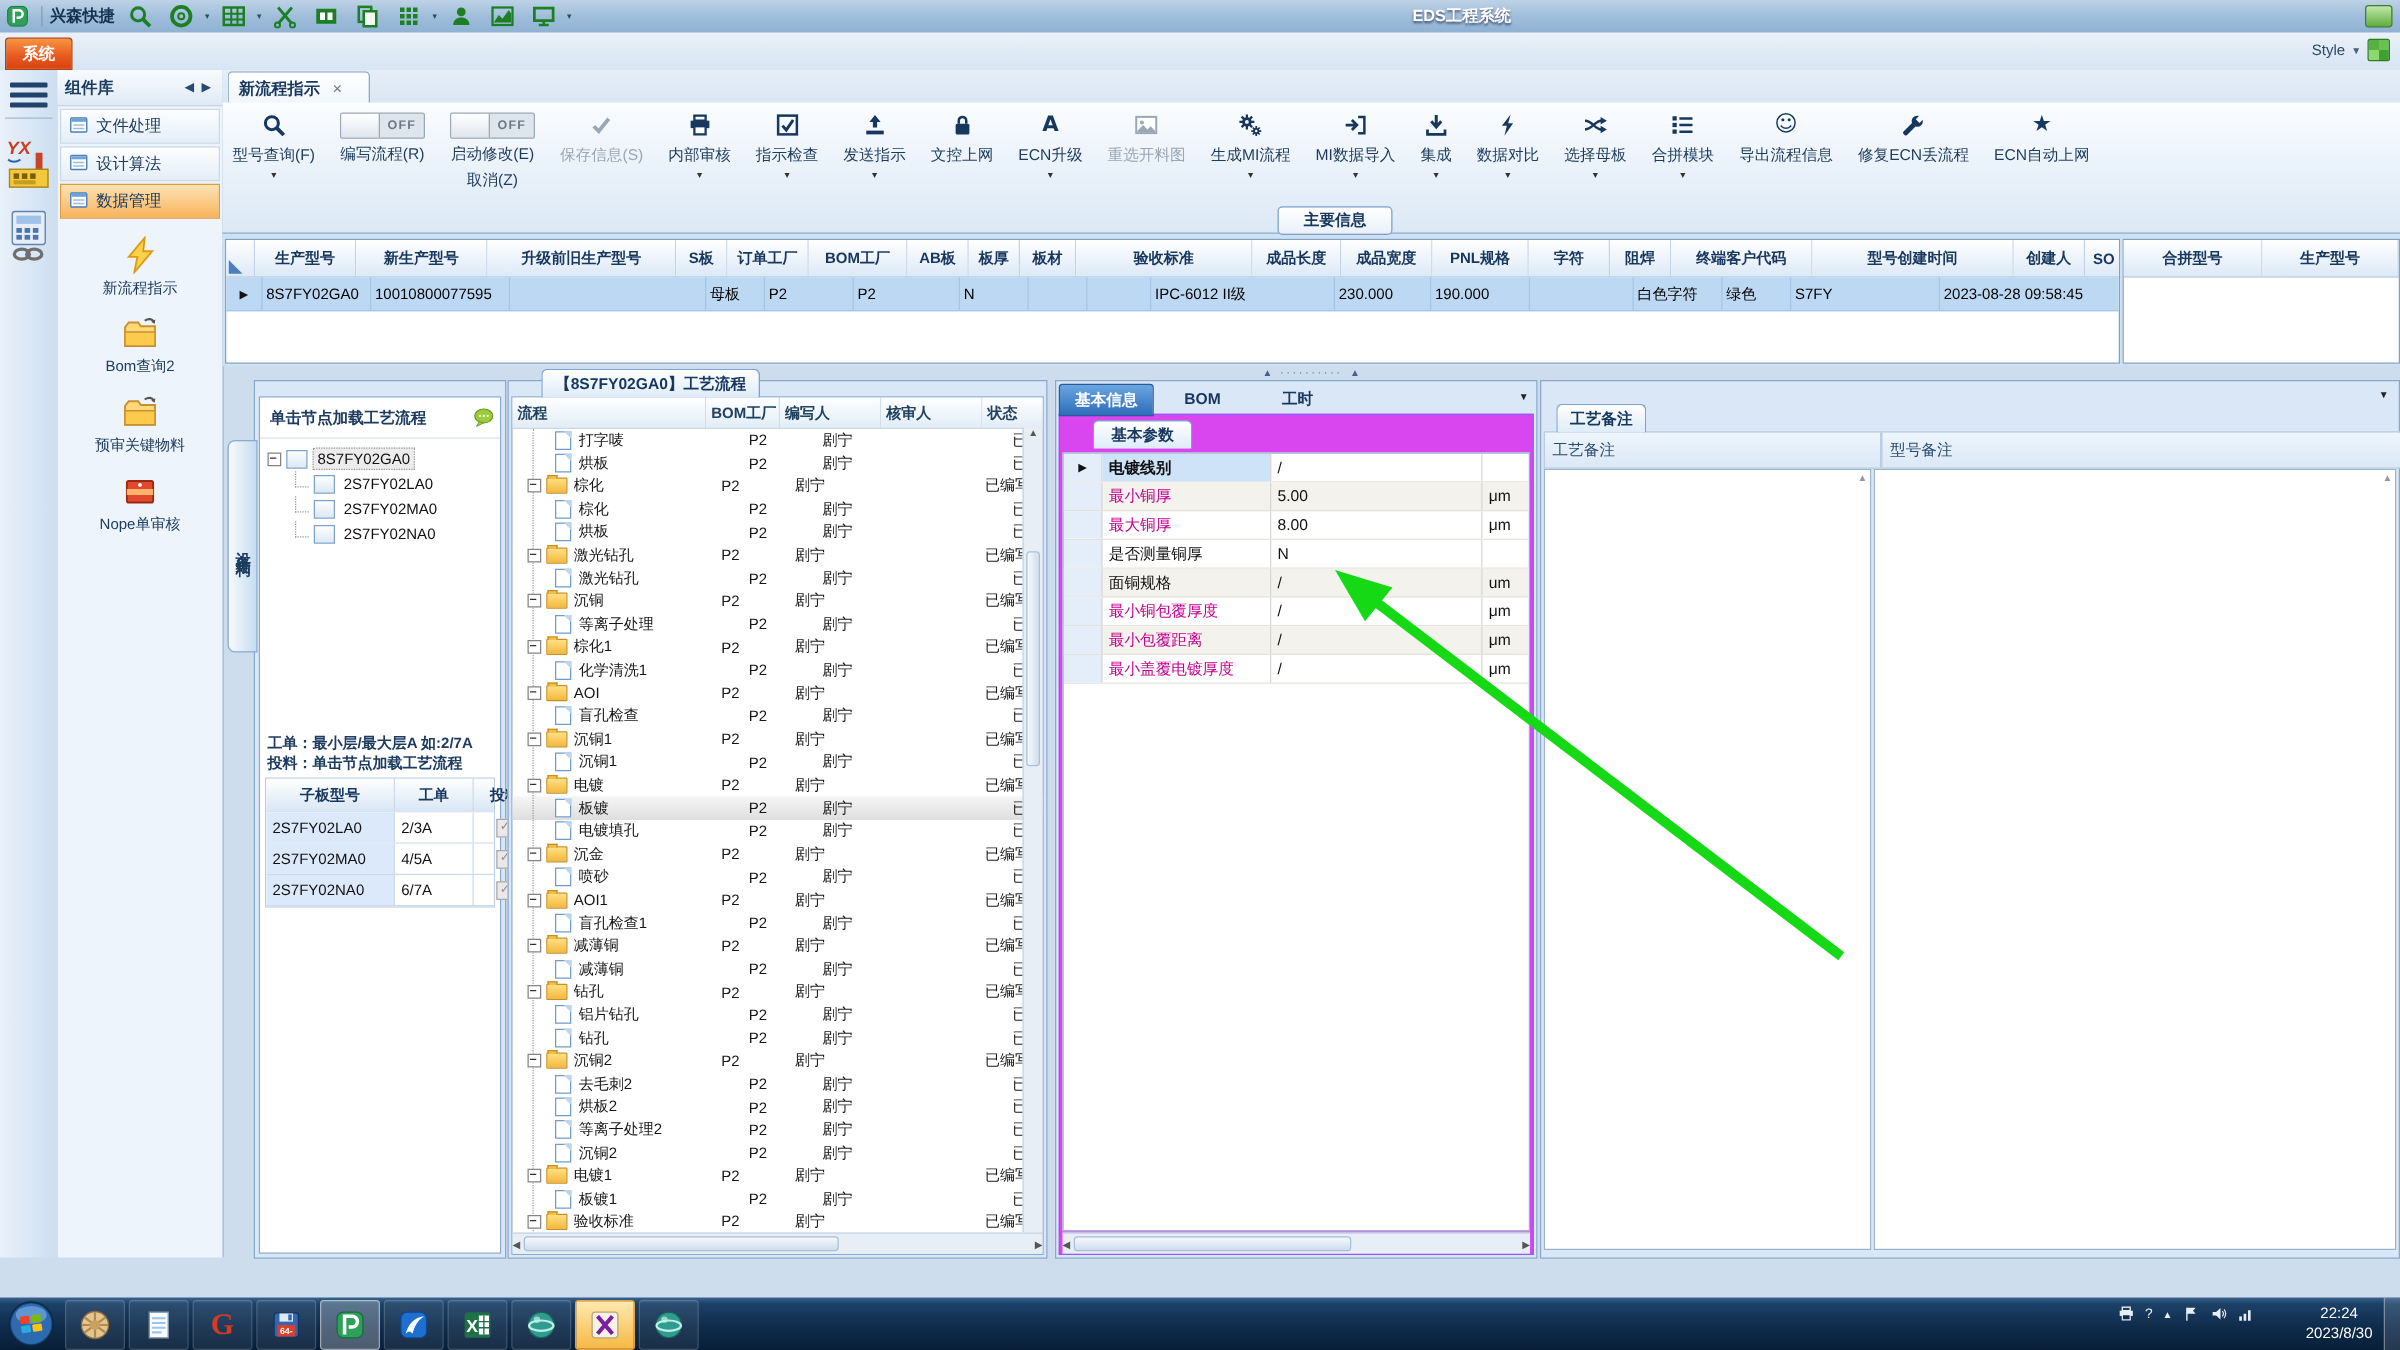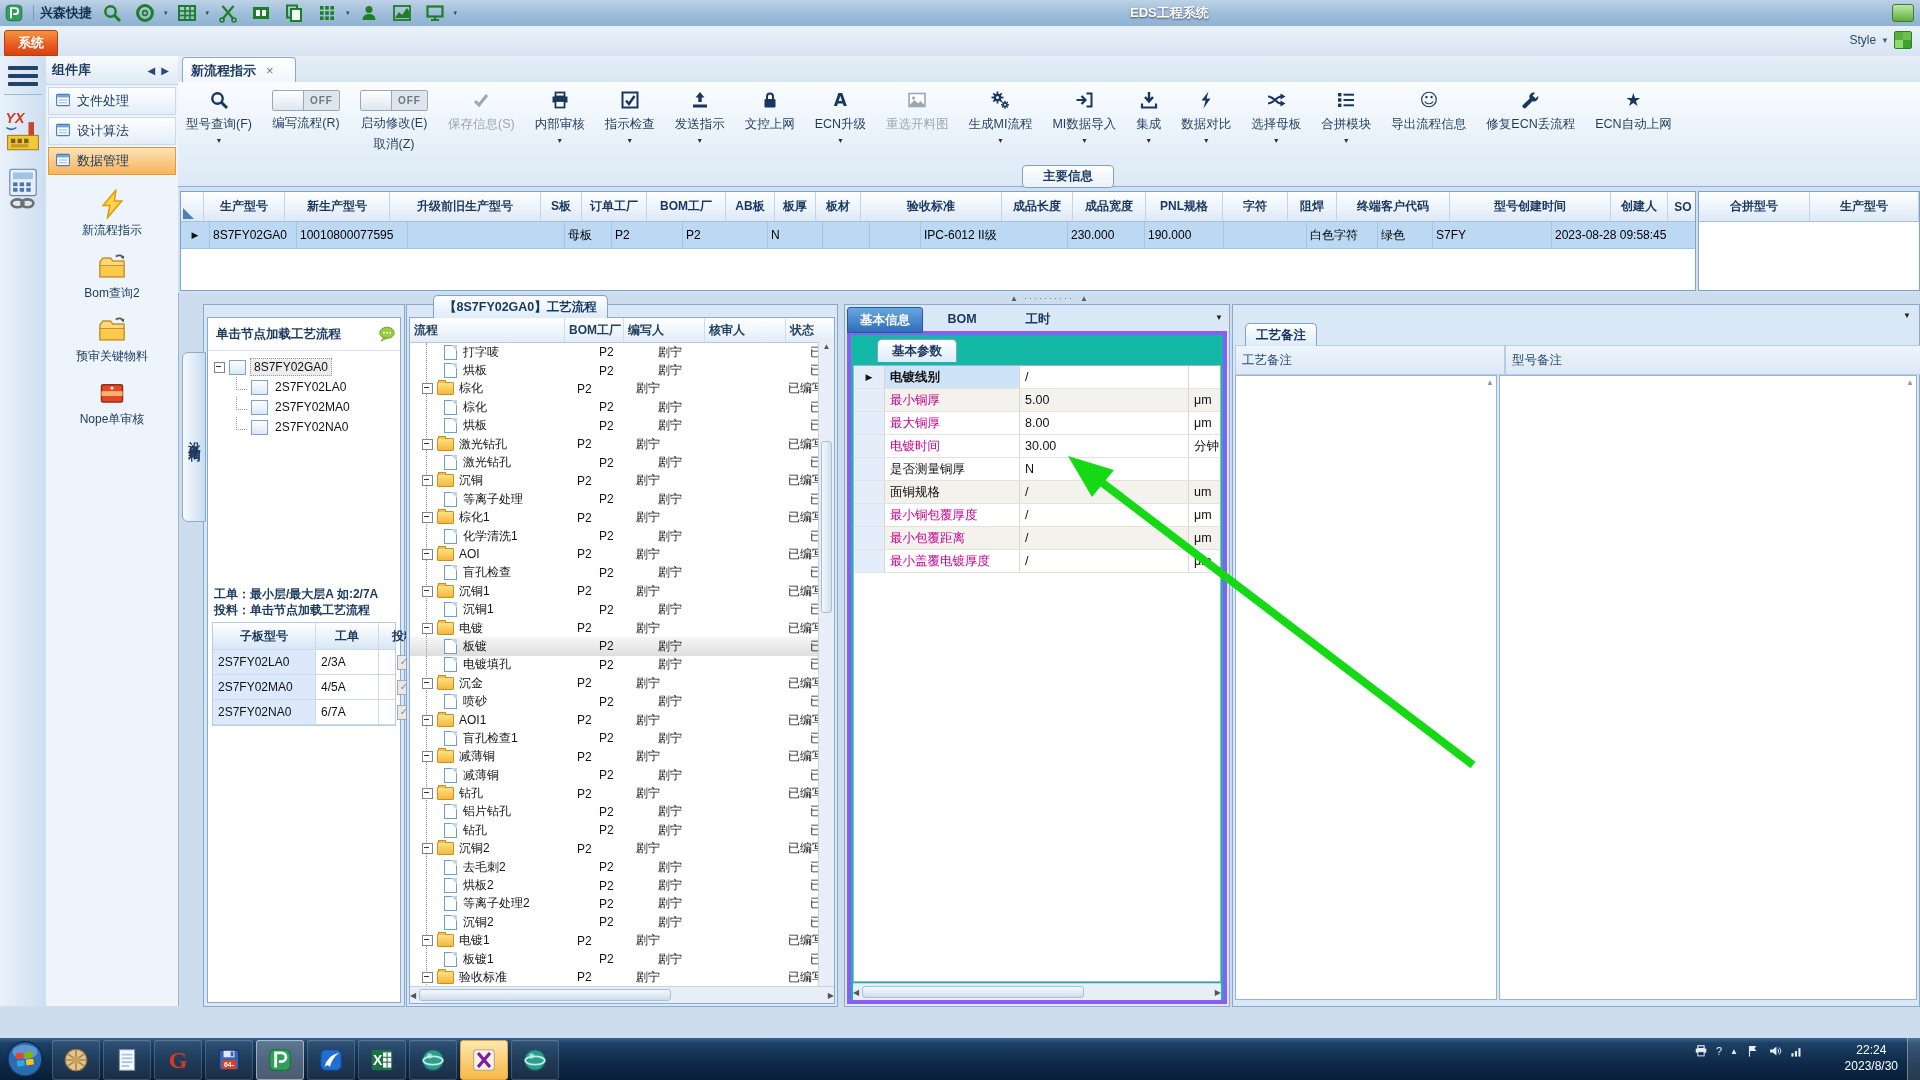--- a/index.html
+++ b/index.html
@@ -172,22 +172,22 @@
   .hscroll{position:absolute;left:0;right:0;bottom:0;height:16px;background:#e7eef6;
     border-top:1px solid #c5d4e4;display:flex;align-items:center;font-size:8px;color:#555;}
   .hthumb{height:10px;background:linear-gradient(#f5f9fd,#cfdded);border:1px solid #a9bfd6;
     border-radius:3px;margin:0 3px;}
   
   .paramsp{left:844px;top:304px;width:384px;height:701px;}
   .ptabs{position:absolute;left:2px;top:2px;height:24px;display:flex;gap:2px;z-index:3;}
   .ptabbtn{min-width:54px;padding:0 10px;height:24px;display:flex;align-items:center;justify-content:center;
     font-size:12.5px;color:#17375e;font-weight:bold;border-radius:3px 3px 0 0;cursor:pointer;}
   .ptabbtn.active{background:linear-gradient(#6aa6e0,#2e6cb8);color:#fff;border:1px solid #265a9a;}
-  .params-in{position:absolute;left:2px;top:26px;right:2px;bottom:2px;background:#14b8a6;
-    border:4px solid #8b5cf6;}
+  .params-in{position:absolute;left:2px;top:26px;right:2px;bottom:2px;background:#d946ef;
+    border:1px solid #8b5cf6;}
   .innertab{position:absolute;left:26px;top:4px;height:22px;padding:0 14px;
     background:linear-gradient(#ffffff,#ddebf9);border:1px solid #7ea2c8;border-bottom:none;
     border-radius:5px 5px 0 0;font-size:12.5px;font-weight:bold;color:#17375e;
     display:flex;align-items:center;}
   .pargrid{position:absolute;left:2px;top:26px;right:2px;bottom:18px;background:#fff;
     border:1px solid #9ab4cf;overflow:hidden;}
   .pr-headrow{display:flex;height:30px;border-bottom:1px solid #a9c0d8;}
   .pr-h{background:linear-gradient(#eef5fc,#d6e5f6);border-right:1px solid #b9cce0;
     font-size:13px;font-weight:bold;color:#17375e;display:flex;align-items:center;justify-content:center;
     flex:0 0 auto;position:relative;}
@@ -1192,26 +1192,20 @@
               <div class="pr-c pr-sel" style="flex-basis: 30px;"></div>
               <div class="pr-c pink" style="flex-basis: 124px;">最小铜厚</div>
               <div class="pr-c" style="flex-basis: 158px;">5.00</div>
               <div class="pr-c" style="flex-basis: 56px;">μm</div>
             </div>
             <div class="pr-row">
               <div class="pr-c pr-sel" style="flex-basis: 30px;"></div>
               <div class="pr-c pink" style="flex-basis: 124px;">最大铜厚</div>
               <div class="pr-c" style="flex-basis: 158px;">8.00</div>
               <div class="pr-c" style="flex-basis: 56px;">μm</div>
-            </div>
-            <div class="pr-row">
-              <div class="pr-c pr-sel" style="flex-basis: 30px;"></div>
-              <div class="pr-c pink" style="flex-basis: 124px;">电镀时间</div>
-              <div class="pr-c" style="flex-basis: 158px;">30.00</div>
-              <div class="pr-c" style="flex-basis: 56px;">分钟</div>
             </div>
             <div class="pr-row">
               <div class="pr-c pr-sel" style="flex-basis: 30px;"></div>
               <div class="pr-c" style="flex-basis: 124px;">是否测量铜厚</div>
               <div class="pr-c" style="flex-basis: 158px;">N</div>
               <div class="pr-c" style="flex-basis: 56px;"></div>
             </div>
             <div class="pr-row alt">
               <div class="pr-c pr-sel" style="flex-basis: 30px;"></div>
               <div class="pr-c" style="flex-basis: 124px;">面铜规格</div>

